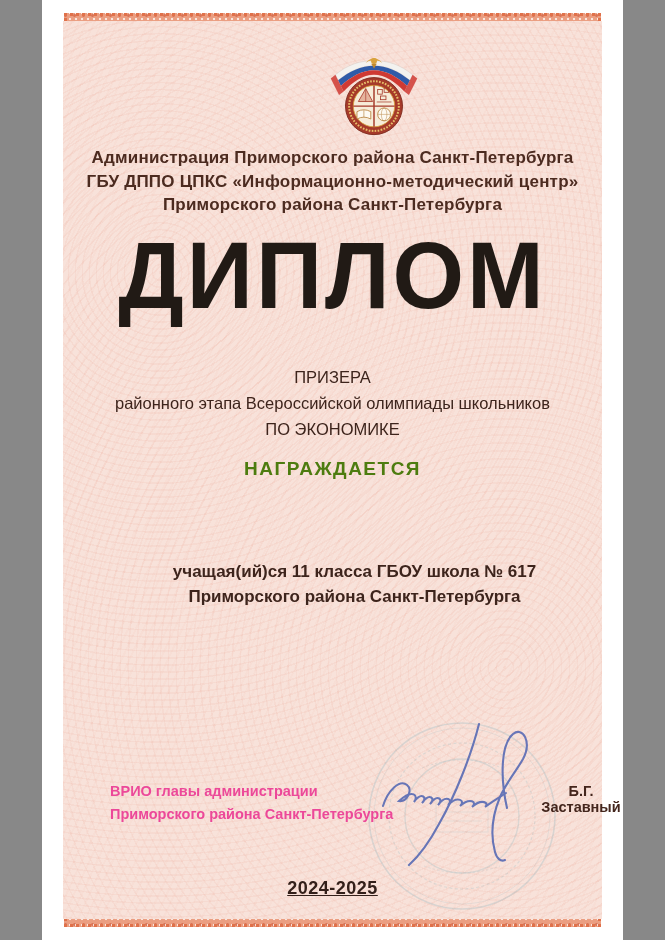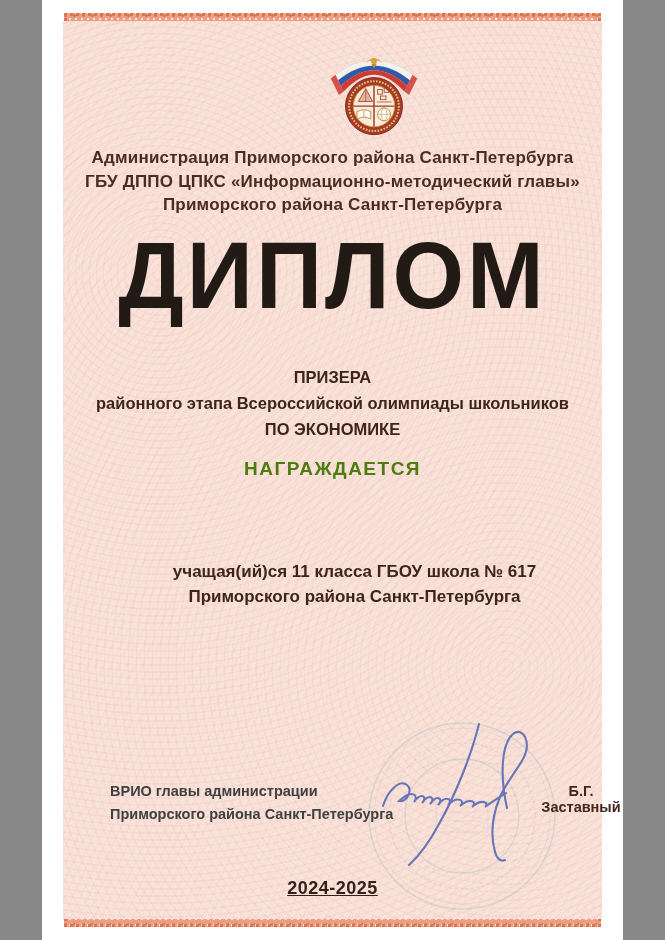--- a/index.html
+++ b/index.html
@@ -41,42 +41,42 @@
     line-height:23.5px;letter-spacing:.2px;
   }
   .title{
     top:224px;
     font-size:92px;font-weight:bold;color:#211a15;
     letter-spacing:3px;line-height:1.12;
     transform:scaleY(1.02);
   }
   .award{
     top:364px;
-    font-size:16.5px;font-weight:bold;color:#3d241c;
+    font-size:16.5px;font-weight:normal;color:#3d241c;
     line-height:26px;
   }
   .awarded{
     top:458px;
     font-size:19px;font-weight:bold;color:#4d7c0f;
     letter-spacing:1.5px;
   }
   .name{
     top:516px;
     font-size:31px;font-weight:bold;color:#2b1b15;
     letter-spacing:1px;
   }
   .recipient{
     top:560px;
     font-size:17px;font-weight:bold;color:#3d241c;
     line-height:24.5px;
     margin-left:44px;
   }
   .sig-block{
     top:780px;left:68px;
-    font-size:14.5px;font-weight:bold;color:#404040;
+    font-size:14.5px;font-weight:bold;color:#ec4899;
     line-height:23px;text-align:left;
   }
   .sig-name{
     top:783px;left:497px;
     font-size:14.5px;font-weight:bold;color:#44261d;
     text-align:center;
   }
   .year{
     top:878px;
     font-size:18px;font-weight:bold;color:#33201a;
@@ -137,21 +137,21 @@
 
         <circle cx="61" cy="67" r="7" fill="#fdfaf2" stroke="#b5803a" stroke-width="0.9"></circle>
         <ellipse cx="61" cy="67" rx="3" ry="7" fill="none" stroke="#b5803a" stroke-width="0.5"></ellipse>
         <line x1="54" y1="67" x2="68" y2="67" stroke="#b5803a" stroke-width="0.5"></line>
       </g>
     </svg>
   </div>
 
   <div class="abs ctr org">
     <div>Администрация Приморского района Санкт-Петербурга</div>
-    <div>ГБУ ДППО ЦПКС «Информационно-методический главы»</div>
+    <div>ГБУ ДППО ЦПКС «Информационно-методический центр»</div>
     <div>Приморского района Санкт-Петербурга</div>
   </div>
 
   <div class="abs ctr title">ДИПЛОМ</div>
 
   <div class="abs ctr award">
     <div>ПРИЗЕРА</div>
     <div>районного этапа Всероссийской олимпиады школьников</div>
     <div>ПО ЭКОНОМИКЕ</div>
   </div>

